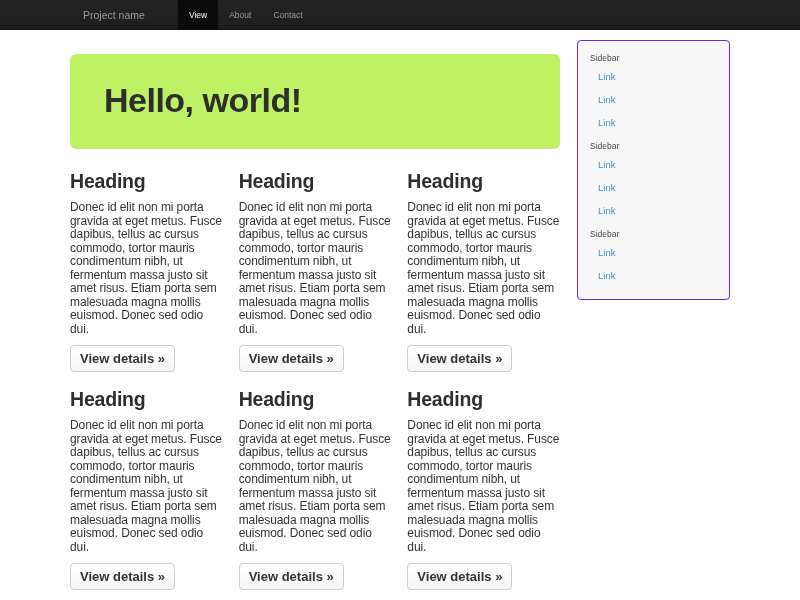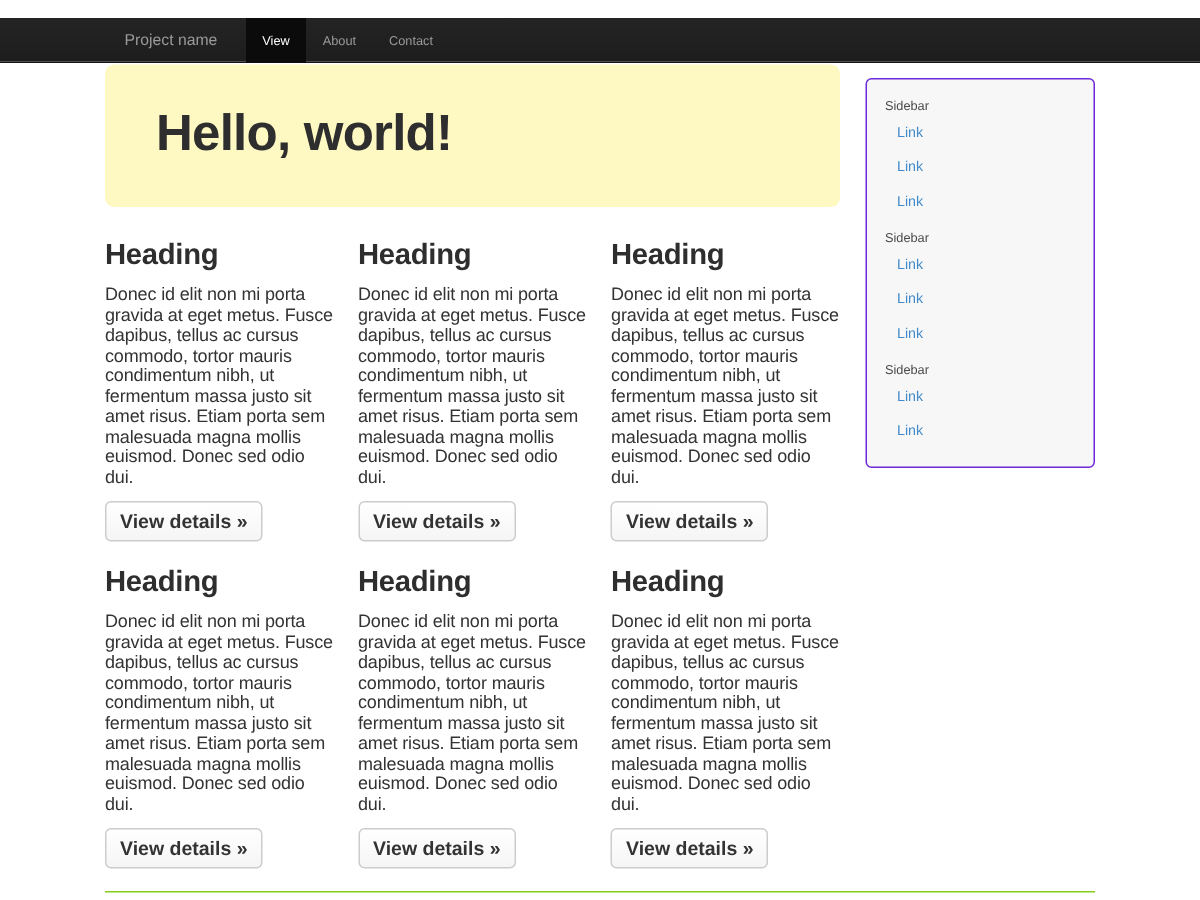--- a/index.html
+++ b/index.html
@@ -11,44 +11,44 @@
     color: #333;
     overflow: hidden;
   }
   
   .navbar {
     height: 30px;
     background: linear-gradient(#242424, #1d1d1d);
     border-bottom: 1px solid #121212;
   }
   .navbar-inner {
-    width: 660px; margin: 12px auto;
-    display: flex; height: 30px;
+    width: 660px; margin: 0 auto;
+    display: flex; height: 30px; gap: 14px;
   }
   .brand {
     font-size: 10.5px; color: #9a9a9a;
     line-height: 30px; padding: 0 10px 0 13px;
     text-decoration: none; white-space: nowrap;
   }
   .nav-links { display: flex; margin-left: 9px; }
   .nav-link {
     font-size: 8.5px; color: #9a9a9a;
     line-height: 30px; padding: 0 11px;
     text-decoration: none;
   }
   .nav-link.active { background: #0b0b0b; color: #ffffff; }
   
   .container { width: 660px; margin: 0 auto; }
   .row { display: flex; gap: 17px; align-items: flex-start; }
   .main-col { width: 490px; }
   .side-col { width: 153px; }
   
   .jumbotron {
-    margin-top: 1px;
-    background: #fef9c3;
+    margin-top: 24px;
+    background: #bef264;
     border-radius: 6px;
     padding: 27px 34px 30px;
   }
   .jumbotron h1 {
     font-size: 34px; line-height: 38px;
     font-weight: 600; color: #2e2e2e;
     letter-spacing: -0.5px; margin: 0;
   }
   .jumbotron p {
     font-size: 12px; line-height: 20px;

